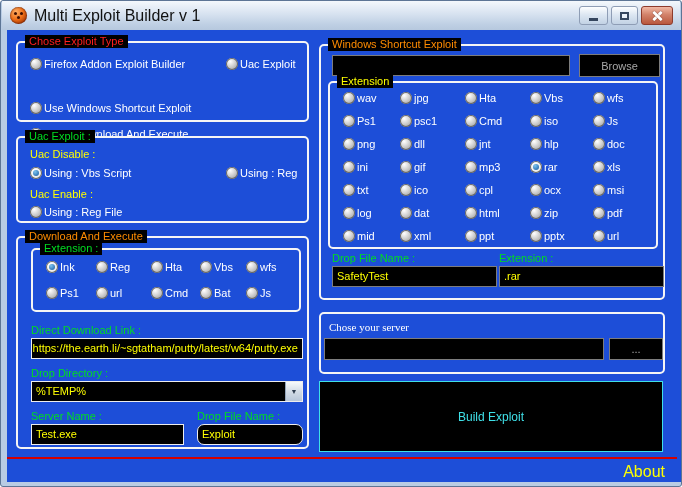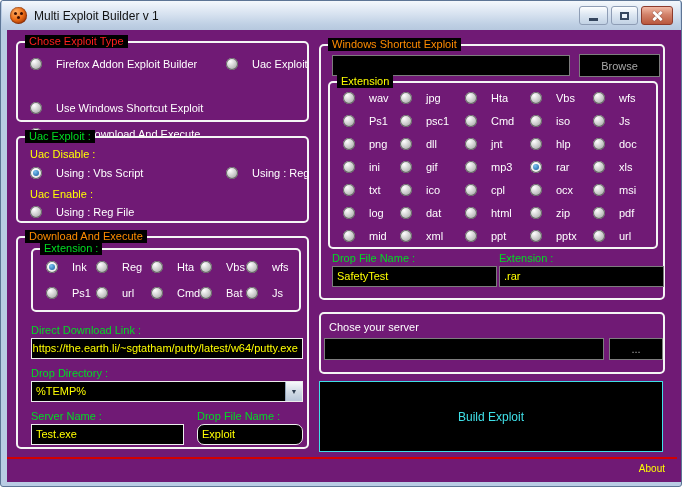--- a/index.html
+++ b/index.html
@@ -19,21 +19,21 @@
   }
   .app-icon {
     width: 17px; height: 17px; border-radius: 50%; flex: none;
     background: radial-gradient(circle at 35% 30%, #ffb065, #f07018 45%, #9c2e00 85%, #5e1500);
     box-shadow: inset 0 0 2px #3c0d00; position: relative;
   }
   .app-icon::after {
     content: ""; position: absolute; left: 4px; top: 5px; width: 3px; height: 3px;
     border-radius: 50%; background: #401000; box-shadow: 6px 0 0 #401000, 3px 4px 0 #401000;
   }
-  .title-text { margin-left: 7px; font-size: 12px; color: #111; }
+  .title-text { margin-left: 7px; font-size: 16px; color: #111; }
   .winbtns { position: absolute; right: 7px; top: 5px; display: flex; gap: 3px; }
   .winbtn {
     height: 19px; border-radius: 3px; border: 1px solid #8e9db5;
     background: linear-gradient(#fdfeff, #dde7f2 45%, #c2d2e4);
     display: flex; align-items: center; justify-content: center; position: relative;
   }
   .btn-min { width: 29px; } .btn-max { width: 27px; } 
   .btn-close {
     width: 32px; border-color: #8e3b2c;
     background: linear-gradient(#f2b9a5, #d2826a 45%, #b9573e);
@@ -44,39 +44,39 @@
   .glyph-close::before, .glyph-close::after {
     content: ""; position: absolute; left: 5px; top: 0; width: 3px; height: 12px;
     background: #fff; border-radius: 1px; box-shadow: 0 0 1px #5e1b10;
   }
   .glyph-close::before { transform: rotate(45deg); }
   .glyph-close::after  { transform: rotate(-45deg); }
 
   
   .client {
     position: absolute; left: 6px; top: 29px; width: 674px; height: 452px;
-    background: #701a75; font-size: 11px;
+    background: #1d4ed8; font-size: 11px;
   }
 
   .grp { position: absolute; border: 2px solid #f5f5f5; border-radius: 5px; }
   .cap {
     position: absolute; top: -8px; left: 7px; background: #000;
     padding: 0 4px; font-size: 11px; line-height: 13px; white-space: nowrap;
   }
   .cap-red    { color: #ff1f1f; }
   .cap-green  { color: #00dd22; }
   .cap-orange { color: #ff8c00; }
   .cap-yellow { color: #ffff00; }
 
   .lbl { position: absolute; white-space: nowrap; font-size: 11px; }
   .lbl-green  { color: #00dd22; }
   .lbl-yellow { color: #ffff00; }
-  .lbl-white  { color: #ffffff; }
-
-  .radio-item { display: flex; align-items: flex-start; gap: 14px; color: #fff; white-space: nowrap; }
+  .lbl-white  { color: #ffffff; font-family: Liberation Serif, serif; }
+
+  .radio-item { display: flex; align-items: flex-start; gap: 2px; color: #fff; white-space: nowrap; }
   .radio-abs  { position: absolute; }
   .rb {
     width: 12px; height: 12px; border-radius: 50%; flex: none; position: relative;
     background: radial-gradient(circle at 35% 30%, #ffffff 0%, #cfcfcf 45%, #8d8d8d 100%);
     box-shadow: inset 0 0 0 1px #666;
   }
   .rb.sel { background: radial-gradient(circle at 35% 30%, #ffffff 0%, #ededed 60%, #c9c9c9 100%); }
   .rb.sel::after {
     content: ""; position: absolute; left: 3px; top: 3px; width: 6px; height: 6px;
     border-radius: 50%; background: radial-gradient(circle at 35% 30%, #7cc4f0, #1458a0);
@@ -114,21 +114,21 @@
     padding: 5px 0 0 15px;
   }
   .inner-grp { position: absolute; border: 2px solid #f5f5f5; border-radius: 5px; }
 
   .build-btn {
     position: absolute; left: 312px; top: 351px; width: 344px; height: 71px;
     background: #000; border: 1px solid #3fe0e8; color: #3fe0e8; font-size: 12px;
     display: flex; align-items: center; justify-content: center;
   }
   .red-line { position: absolute; left: 0; top: 427px; width: 670px; height: 2px; background: #d40000; }
-  .about { position: absolute; top: 433px; right: 16px; color: #ffff00; font-size: 10px; }
+  .about { position: absolute; top: 433px; right: 16px; color: #ffff00; font-size: 16px; }
 </style>
 </head>
 <body>
 
 <div class="window">
 
   <div class="titlebar">
     <span class="app-icon"></span>
     <span class="title-text">Multi Exploit Builder v 1</span>
     <div class="winbtns">

